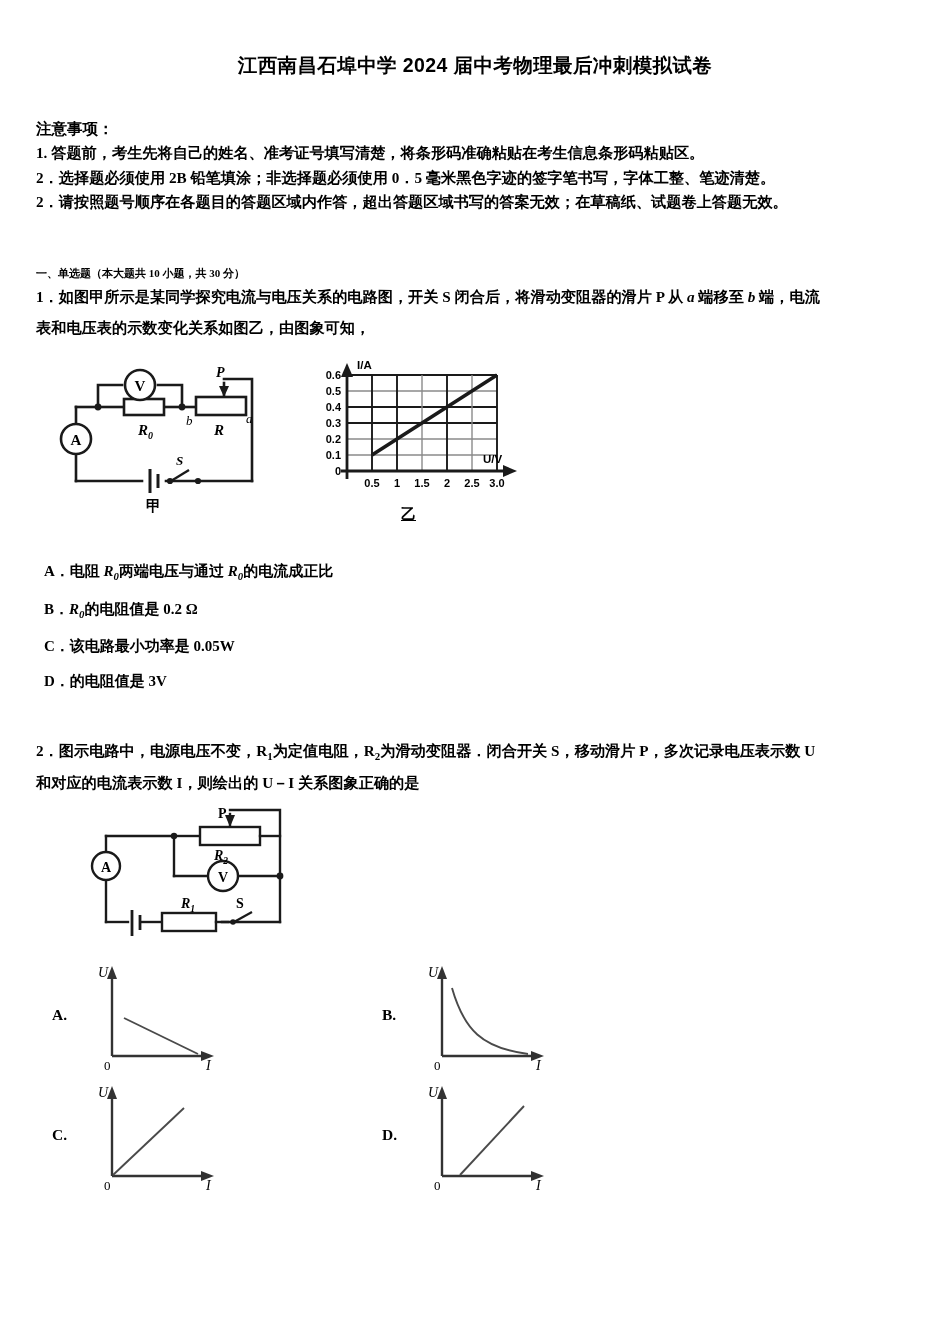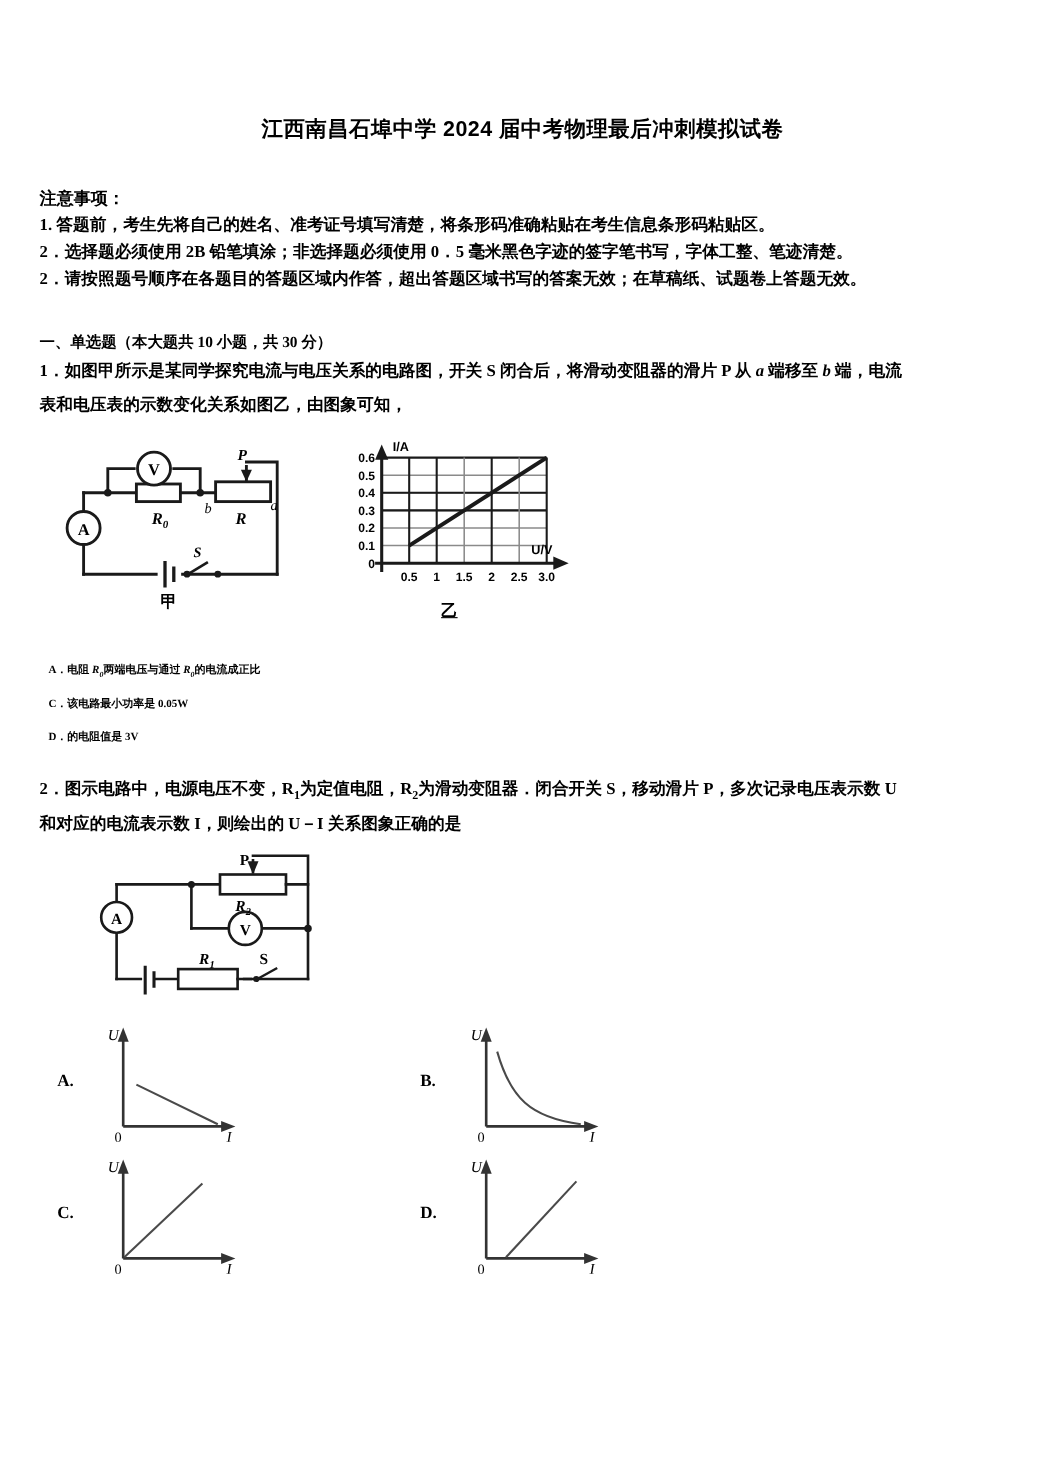--- a/index.html
+++ b/index.html
@@ -19,52 +19,52 @@
     padding: 0 36px;
     position: relative;
   }
   .doc-title {
     text-align: center;
     font-family: "Liberation Sans", "DejaVu Sans", sans-serif;
     font-weight: bold;
     font-size: 19.5px;
     letter-spacing: 0.4px;
     margin: 0;
-    padding-top: 104px;
+    padding-top: 52px;
   }
   .notice-block { margin-top: 38px; }
   .notice-head {
     font-weight: bold;
     font-size: 15.5px;
     line-height: 1.55;
     font-family: "Liberation Serif", serif;
   }
   .notice-line {
     font-weight: bold;
     font-size: 15.2px;
     line-height: 1.62;
     white-space: nowrap;
   }
   .section-head {
     font-weight: bold;
-    font-size: 14px;
-    margin-top: 34px;
+    font-size: 11px;
+    margin-top: 50px;
     line-height: 1.6;
   }
   .q-text {
     font-weight: bold;
     font-size: 15.2px;
     line-height: 2.0;
     margin-top: 0;
   }
   .q-text .it { font-style: italic; }
   .opt-list { margin-top: 30px; }
   .opt {
     font-weight: bold;
-    font-size: 10px;
+    font-size: 15px;
     line-height: 1.15;
     padding: 9px 0;
     padding-left: 8px;
   }
   .opt .it { font-style: italic; }
   sub { font-size: 0.72em; }
 
   .fig-row-1 {
     display: flex;
     align-items: flex-start;
@@ -247,28 +247,31 @@
       <div class="fig-cap" style="margin-top:2px">乙</div>
     </div>
 
   </div>
 
   <div class="opt-list">
     <div class="opt">
       <span>A．</span><span>电阻 </span><span class="it">R</span><sub class="it">0</sub><span>两端电压与通过 </span><span class="it">R</span><sub class="it">0</sub><span>的电流成正比</span>
     </div>
     <div class="opt">
+      <span>B．</span><span></span><span class="it">R</span><sub class="it">0</sub><span>的电阻值是 0.2 Ω</span>
+    </div>
+    <div class="opt">
       <span>C．</span><span>该电路最小功率是 0.05W</span>
     </div>
     <div class="opt">
       <span>D．</span><span>的电阻值是 3V</span>
     </div>
   </div>
 
-  <div class="q-text" style="margin-top:18px">
+  <div class="q-text" style="margin-top:36px">
     <span>2．图示电路中，电源电压不变，R</span><sub>1</sub><span>为定值电阻，R</span><sub>2</sub><span>为滑动变阻器．闭合开关 S，移动滑片 P，多次记录电压表示数 U</span>
     <div>和对应的电流表示数 I，则绘出的 U－I 关系图象正确的是</div>
   </div>
 
   <div class="fig-q2">
     <svg width="260" height="140" viewBox="0 0 260 140">
       <g class="ln" stroke-width="2.4" stroke-linecap="square">
 
         <path d="M22 32 L90 32"></path>
         <path d="M90 32 L116 32"></path>

